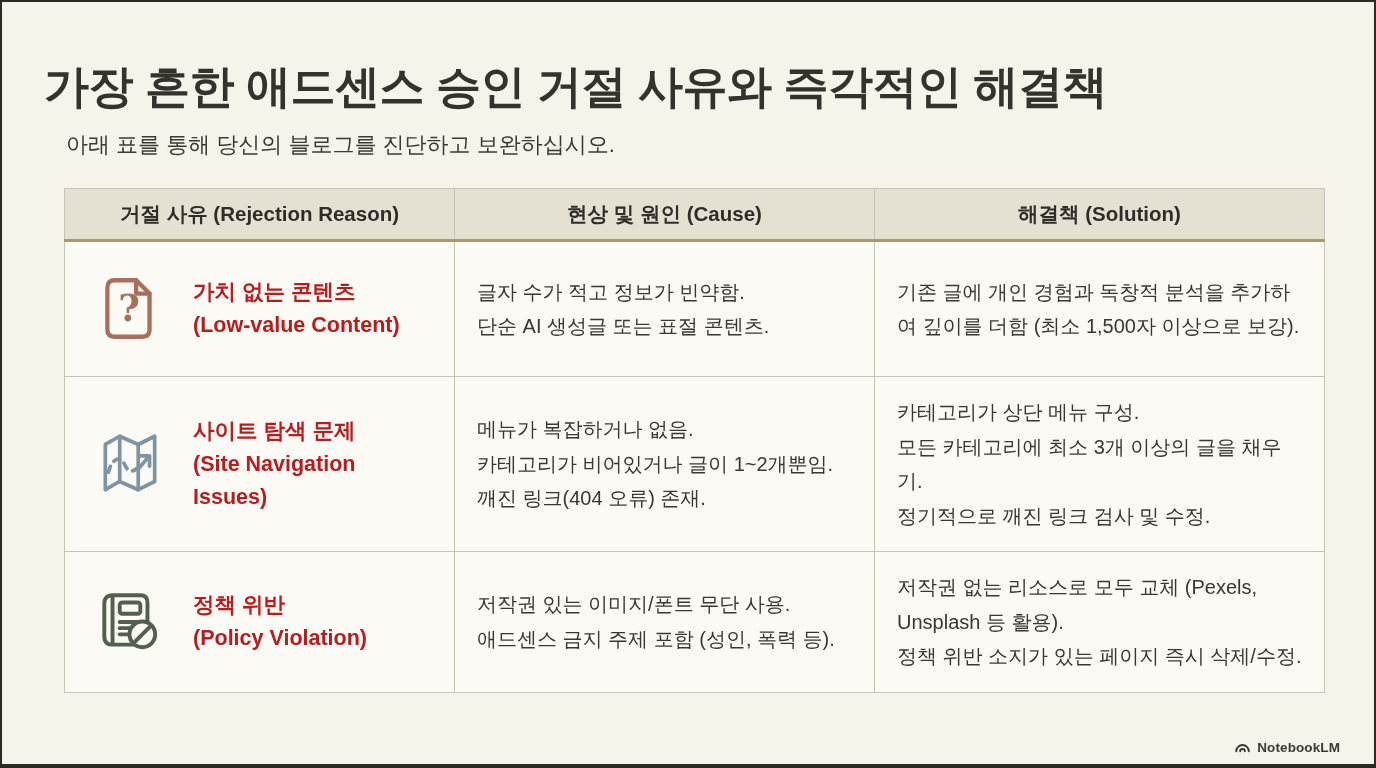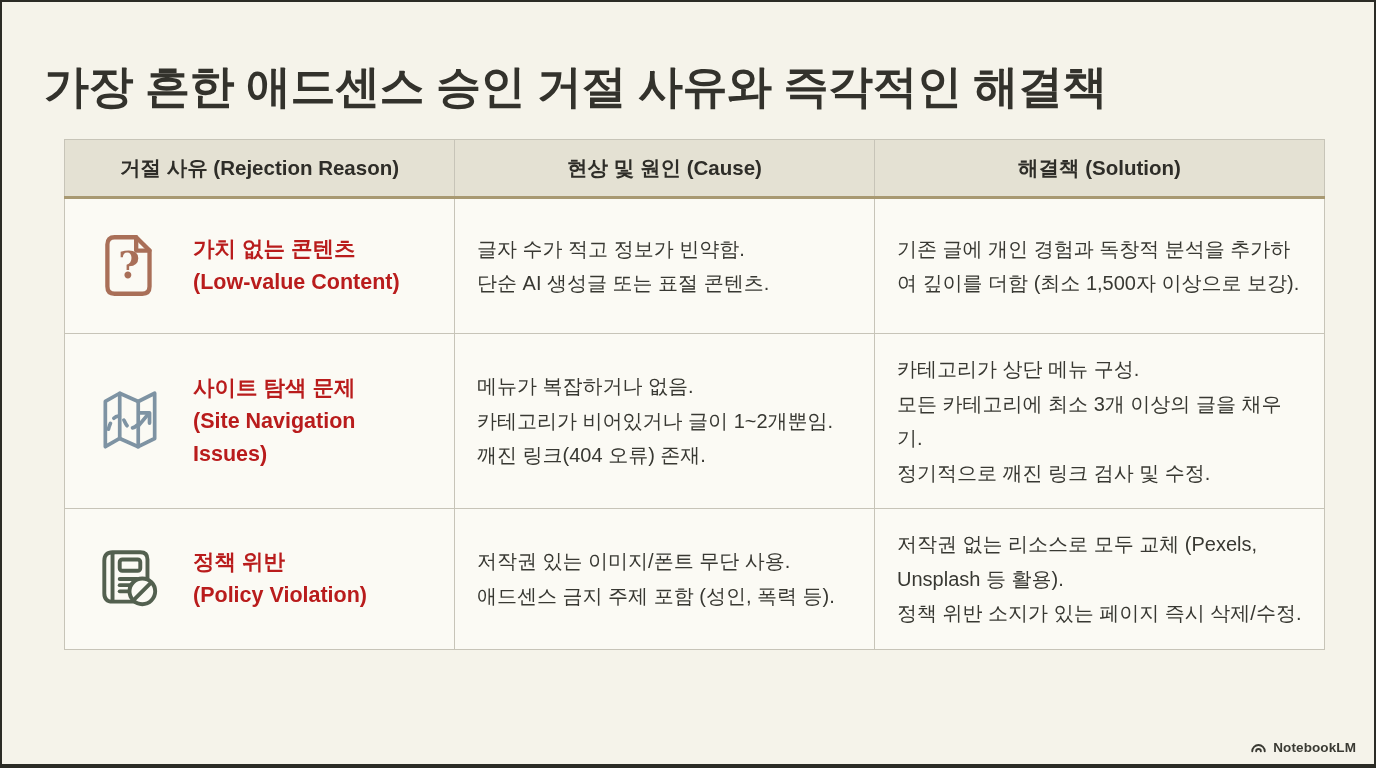--- a/index.html
+++ b/index.html
@@ -31,21 +31,21 @@
     width: 1260px;
     margin: 26px 54px 0 62px;
     border-collapse: collapse;
     table-layout: fixed;
   }
   .rej-table col.c1 { width: 390px; }
   .rej-table col.c2 { width: 420px; }
   .rej-table col.c3 { width: 450px; }
   .rej-table th {
     background: #e4e1d3;
-    height: 58px;
+    height: 52px;
     font-size: 20.5px;
     font-weight: 700;
     color: #2e2d28;
     text-align: center;
     border: 1px solid #c7c4b8;
     border-bottom: 3px solid #a89972;
   }
   .rej-table td {
     background: #fbfaf4;
     border: 1px solid #c7c4b8;
@@ -57,36 +57,37 @@
   .rej-table tr.r1 td { height: 136px; }
   .rej-table tr.r2 td { height: 140px; }
   .rej-table tr.r3 td { height: 140px; }
   td.reason-cell { padding-left: 26px; }
   .reason-wrap { display: flex; align-items: center; gap: 24px; }
   .icon-box { width: 78px; flex: none; display: flex; align-items: center; justify-content: center; }
   .reason-text { font-size: 21.5px; font-weight: 700; line-height: 33px; color: #b91c1c; }
   .cell-lines { line-height: 34.5px; }
   .footer-brand {
     position: absolute;
-    right: 18px;
+    right: 34px;
     bottom: 9px;
     display: flex;
     align-items: center;
     gap: 6px;
     font-size: 13.5px;
     font-weight: 700;
     color: #3a3a33;
     letter-spacing: 0.1px;
   }
 </style>
 </head>
 <body>
 
 <h1 class="title">가장 흔한 애드센스 승인 거절 사유와 즉각적인 해결책</h1>
 <div class="subtitle">
+  <div>아래 표를 통해 당신의 블로그를 진단하고 보완하십시오.</div>
 </div>
 
 <table class="rej-table">
   <colgroup>
       <col class="c1">
       <col class="c2">
       <col class="c3">
     </colgroup>
   <thead>
     <tr>

